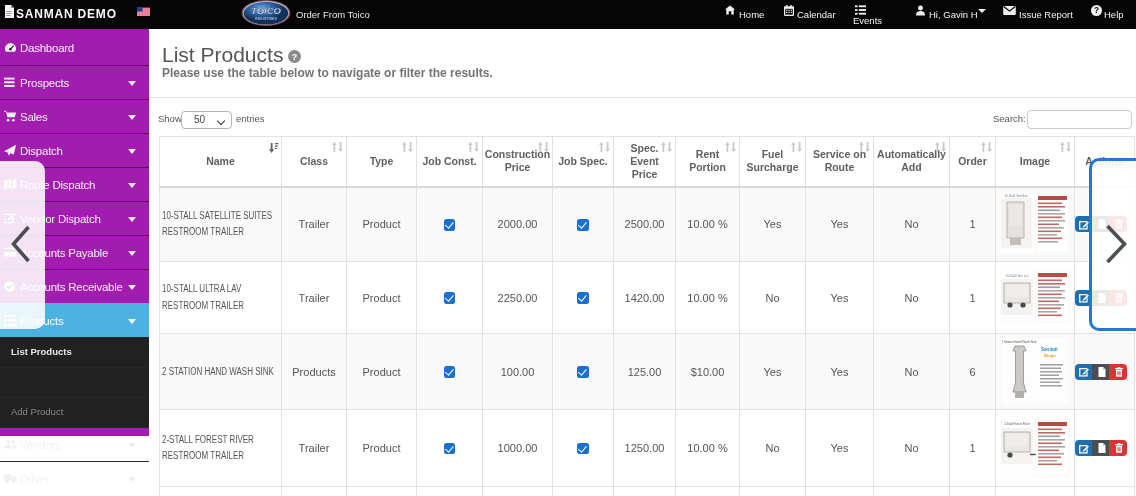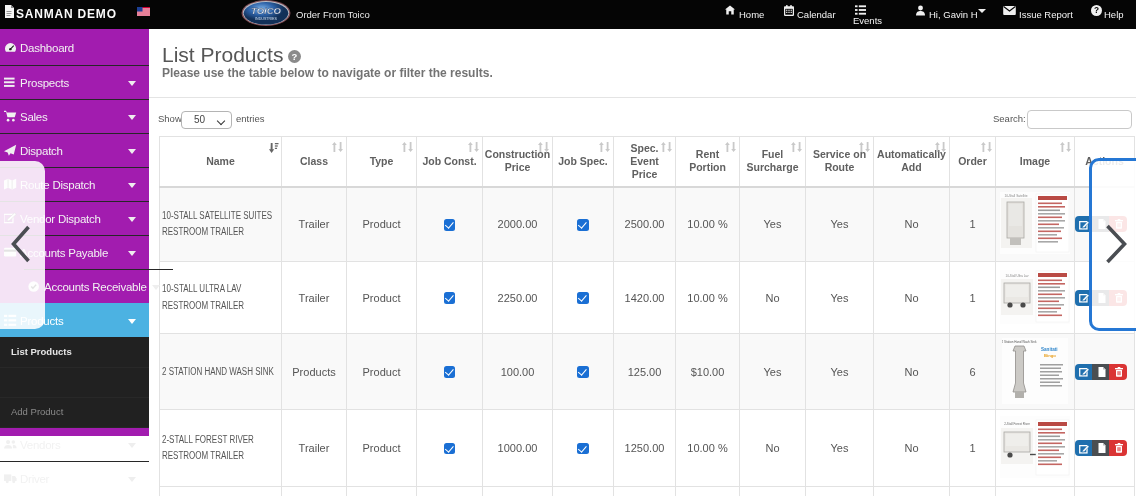--- a/index.html
+++ b/index.html
@@ -199,21 +199,21 @@
       <span class="car"></span>
   </div>
   <div class="mi" style="top:206px;">
     <svg class="ic" viewBox="0 0 16 14">
         <rect y="1" width="15" height="11" rx="1.5" fill="#f0f0f0"></rect>
         <rect y="3.5" width="15" height="2.5" fill="#1d1d1d"></rect>
       </svg>
     <span class="lbl">Accounts Payable</span>
       <span class="car"></span>
   </div>
-  <div class="mi" style="top:240px;margin-left:24px;">
+  <div class="mi" style="top:240px;">
     <svg class="ic" viewBox="0 0 16 14">
         <circle cx="7" cy="7" r="6.5" fill="#f0f0f0"></circle>
         <path d="M4 7 l2 2.2 l4 -4.4" stroke="#1d1d1d" stroke-width="1.6" fill="none"></path>
       </svg>
     <span class="lbl">Accounts Receivable</span>
       <span class="car"></span>
   </div>
   <div class="mi active" style="top:274px;">
     <svg class="ic" viewBox="0 0 16 14">
         <g fill="#fff">

